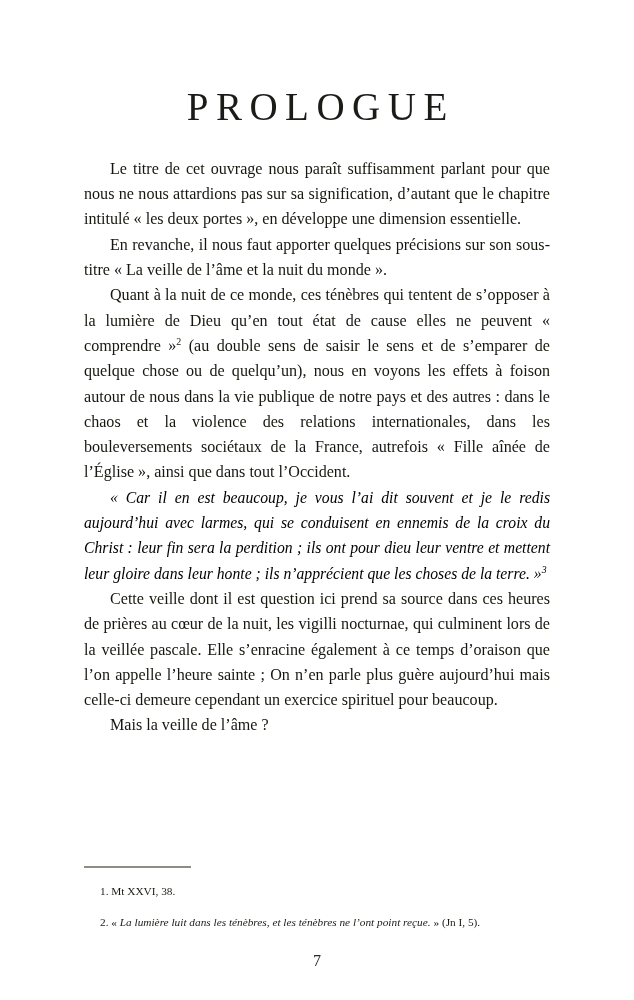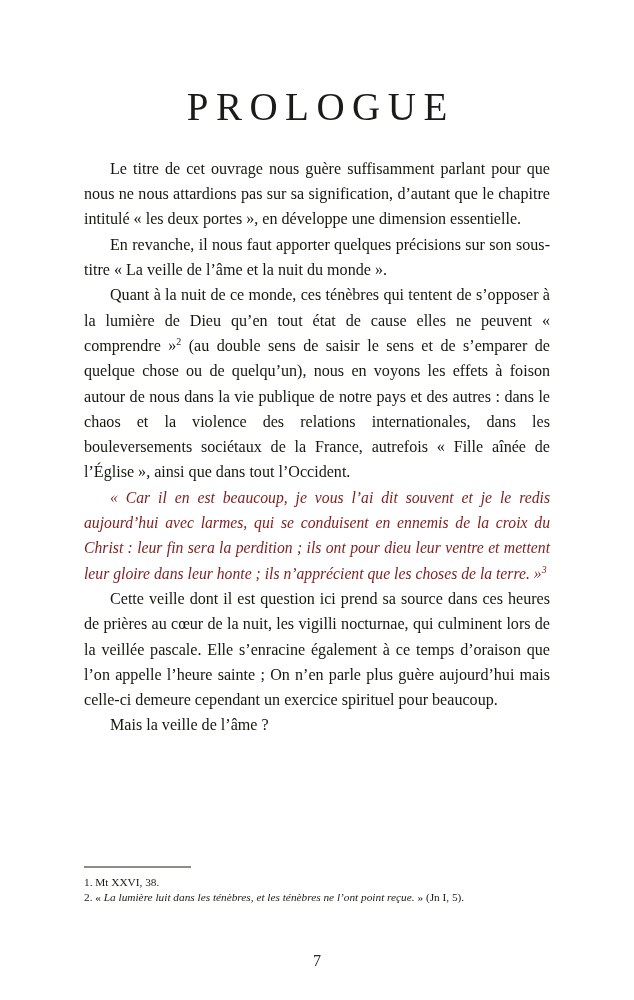--- a/index.html
+++ b/index.html
@@ -77,21 +77,21 @@
   }
 
   
   .blockquote {
     margin: 0;
     text-align: justify;
     text-indent: 26px;
     font-style: italic;
     font-size: 15.7px;
     line-height: 25.3px;
-    color: #7f1d1d;
+    color: #000000;
   }
 
   sup {
     font-size: 0.62em;
     vertical-align: super;
     line-height: 0;
   }
 
   
   .footnotes {
@@ -101,21 +101,21 @@
     width: 466px;
   }
   .footnote-rule {
     width: 107px;
     height: 1.6px;
     background: #8d8d86;
     margin: 0 0 7px 0;
     border: none;
   }
   .footnote {
-    margin: 0;
+    margin: 16px;
     font-size: 11.3px;
     line-height: 15.6px;
     color: #1b1b15;
     white-space: nowrap;
   }
   .footnote .fn-italic {
     font-style: italic;
   }
 
   
@@ -134,21 +134,21 @@
 
 <div class="page">
 
   <div class="text-column">
 
     <h1 class="chapter-title">PROLOGUE</h1>
 
 
     <div class="body-copy">
 
-      <p class="para">Le titre de cet ouvrage nous guère suffisamment parlant pour que nous ne nous attardions pas sur sa signification, d’autant que le chapitre intitulé « les deux portes », en développe une dimension essentielle.</p>
+      <p class="para">Le titre de cet ouvrage nous paraît suffisamment parlant pour que nous ne nous attardions pas sur sa signification, d’autant que le chapitre intitulé « les deux portes », en développe une dimension essentielle.</p>
 
       <p class="para">En revanche, il nous faut apporter quelques précisions sur son sous-titre « La veille de l’âme et la nuit du monde ».</p>
 
       <p class="para"><span>Quant à la nuit de ce monde, ces ténèbres qui tentent de s’opposer à la lumière de Dieu qu’en tout état de cause elles ne peuvent « comprendre »</span><sup>2</sup><span> (au double sens de saisir le sens et de s’emparer de quelque chose ou de quelqu’un), nous en voyons les effets à foison autour de nous dans la vie publique de notre pays et des autres : dans le chaos et la violence des relations internationales, dans les bouleversements sociétaux de la France, autrefois « Fille aînée de l’Église », ainsi que dans tout l’Occident.</span></p>
 
 
       <p class="blockquote"><span>« Car il en est beaucoup, je vous l’ai dit souvent et je le redis aujourd’hui avec larmes, qui se conduisent en ennemis de la croix du Christ : leur fin sera la perdition ; ils ont pour dieu leur ventre et mettent leur gloire dans leur honte ; ils n’apprécient que les choses de la terre. »</span><sup>3</sup></p>
 
       <p class="para last-of-block">Cette veille dont il est question ici prend sa source dans ces heures de prières au cœur de la nuit, les vigilli nocturnae, qui culminent lors de la veillée pascale. Elle s’enracine également à ce temps d’oraison que l’on appelle l’heure sainte ; On n’en parle plus guère aujourd’hui mais celle-ci demeure cependant un exercice spirituel pour beaucoup.</p>
 

